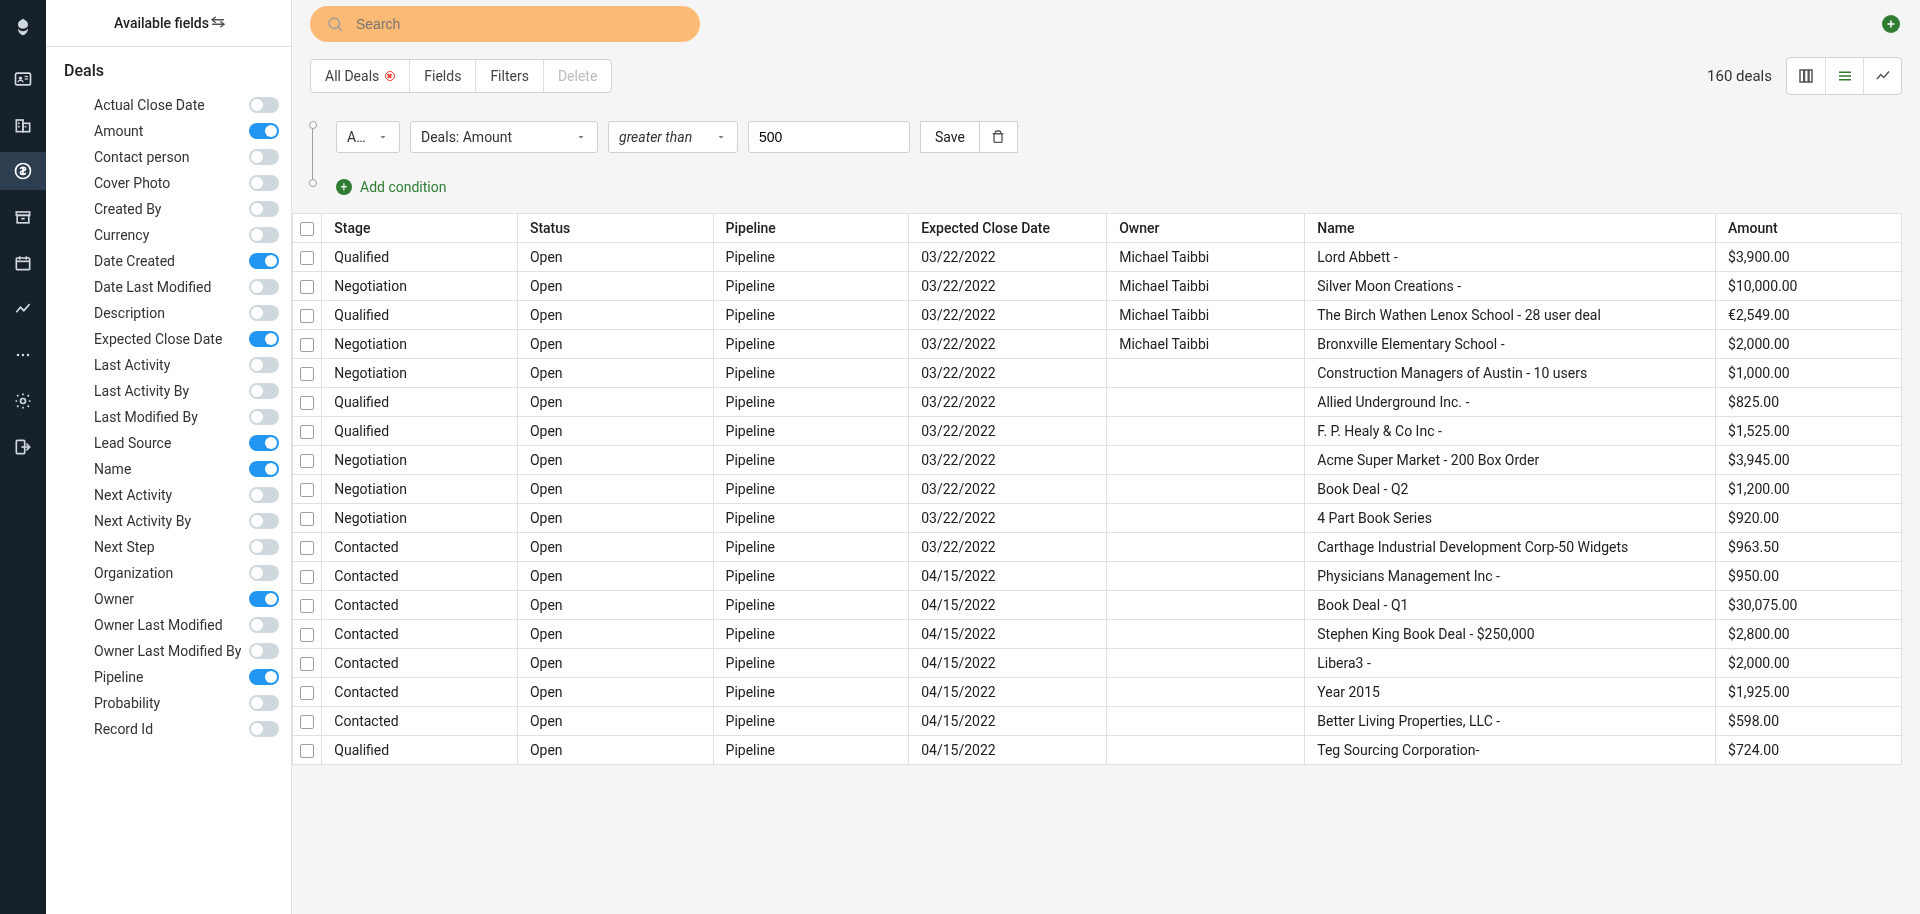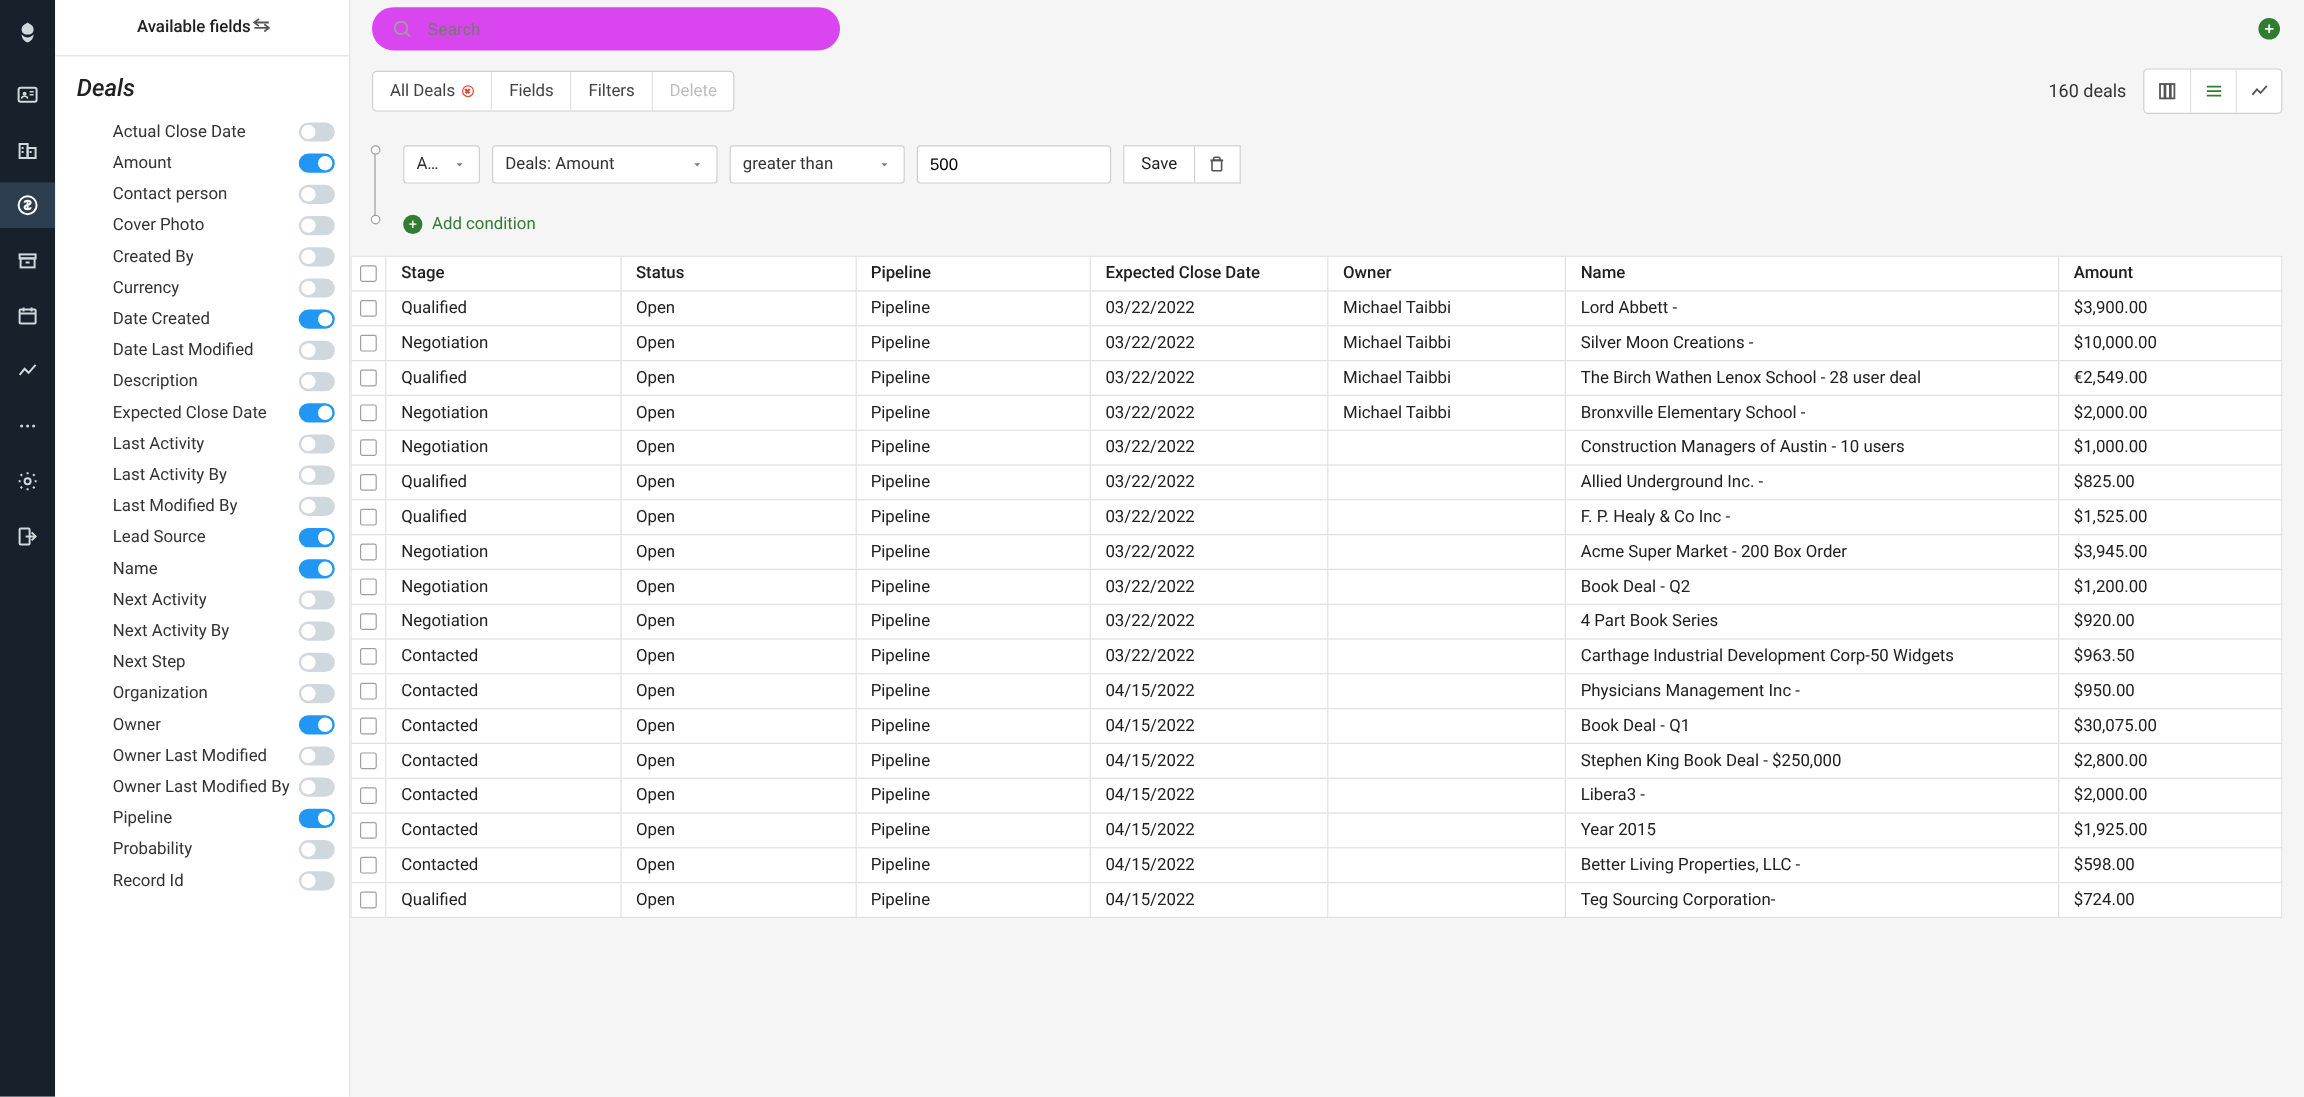--- a/index.html
+++ b/index.html
@@ -13,34 +13,34 @@
   .navrail .nav-item svg { width: 20px; height: 20px; }
   .navrail .logo { margin-bottom: 6px; }
 
   
   .sidebar { width: 246px; background: #fff; border-right: 1px solid #e0e0e0; display: flex; flex-direction: column; flex-shrink: 0; position: relative;}
   .sidebar-header { height: 47px; display: flex; align-items: center; justify-content: center; padding: 0 14px 0 18px; border-bottom: 1px solid #e0e0e0; font-size: 14px; font-weight: 500; }
   .sidebar-header .swap-icon { color: #555; cursor: pointer; }
   .sidebar-body { overflow-y: auto; flex: 1; padding: 14px 12px 10px 18px; }
   .sidebar-body::-webkit-scrollbar { width: 6px; }
   .sidebar-body::-webkit-scrollbar-thumb { background: #bdbdbd; border-radius: 3px; }
-  .section-title { font-size: 20px; font-weight: 500; color: #212121; margin-bottom: 12px; font-style: italic; }
+  .section-title { font-size: 16px; font-weight: 500; color: #212121; margin-bottom: 12px; }
   .field-row { display: flex; align-items: center; justify-content: space-between; height: 26px; font-size: 14px; color: #333; margin-left: 30px; }
   .field-row .label { white-space: nowrap; overflow: hidden; text-overflow: ellipsis; }
   .toggle { width: 30px; height: 16px; border-radius: 8px; background: #cfd8dc; position: relative; cursor: pointer; flex-shrink: 0; }
   .toggle::after { content: ""; position: absolute; width: 12px; height: 12px; border-radius: 50%; background: #fff; top: 2px; left: 2px; transition: left .15s, background .15s; }
   .toggle.on { background: #2196f3; }
   .toggle.on::after { left: 16px; }
 
   
   .main { flex: 1; display: flex; flex-direction: column; overflow: hidden; background: #f5f5f5; }
 
   
   .topbar { height: 47px; display: flex; align-items: center; padding: 0 20px 0 18px; gap: 12px; background: #f5f5f5; }
-  .search-wrap { display: flex; align-items: center; background: #d946ef; border-radius: 20px; height: 36px; width: 390px; padding: 0 16px; color: #9e9e9e; }
+  .search-wrap { display: flex; align-items: center; background: #fdba74; border-radius: 20px; height: 36px; width: 390px; padding: 0 16px; color: #9e9e9e; }
   .search-wrap svg { width: 18px; height: 18px; margin-right: 12px; }
   .search-wrap input { border: none; outline: none; background: transparent; font-size: 14px; flex: 1; color: #333; }
   .topbar-spacer { flex: 1; }
   .add-btn { width: 18px; height: 18px; border-radius: 50%; background: #2e7d32; display: flex; align-items: center; justify-content: center; color: #fff; font-weight: bold; cursor: pointer; }
 
   
   .chiprow { display: flex; align-items: center; padding: 10px 18px 0 18px; gap: 4px; }
   .chip-group { display: flex; border: 1px solid #d0d0d0; border-radius: 4px; overflow: hidden; background: #fff; }
   .chip { padding: 8px 14px; font-size: 14px; color: #424242; cursor: pointer; display: flex; align-items: center; gap: 6px; }
   .chip + .chip { border-left: 1px solid #e0e0e0; }
@@ -62,21 +62,21 @@
   .filter-line { position: absolute; left: 20px; top: 30px; bottom: 30px; width: 0; border-left: 1px solid #9e9e9e; }
   .filter-dot { position: absolute; left: 17px; width: 8px; height: 8px; border-radius: 50%; border: 1px solid #9e9e9e; background: #fff; }
   .filter-dot.top { top: 26px; }
   .filter-dot.bottom { bottom: 26px; }
   .filter-row { display: flex; gap: 10px; margin-left: 26px; align-items: center; }
   .fcontrol { background: #fff; border: 1px solid #d0d0d0; border-radius: 3px; height: 32px; display: flex; align-items: center; padding: 0 10px; font-size: 14px; color: #333; position: relative; }
   .fcontrol.sel { justify-content: space-between; cursor: pointer; }
   .fcontrol .caret { margin-left: 10px; color: #777; }
   .fcontrol.short { width: 64px; }
   .fcontrol.med { width: 188px; gap: 24px; }
-  .fcontrol.med2 { width: 146px; }
+  .fcontrol.med2 { width: 130px; font-style: italic; }
   .fcontrol.input { width: 162px; }
   .fcontrol.input input { border:none; outline:none; width:100%; font-size:14px; }
   .save-group { display: flex; }
   .save-btn { background:#fff; border:1px solid #d0d0d0; height:32px; padding:0 14px; display:flex; align-items:center; cursor:pointer; font-size:14px; }
   .trash-btn { background:#fff; border:1px solid #d0d0d0; border-left:none; height:32px; width:38px; display:flex; align-items:center; justify-content:center; cursor:pointer; color:#555; }
   .add-cond-row { display:flex; align-items:center; gap:8px; margin-left:26px; margin-top:26px; color:#2e7d32; font-size:14px; cursor:pointer; }
   .plus-circle { width:16px; height:16px; border-radius:50%; background:#2e7d32; color:#fff; display:flex; align-items:center; justify-content:center; font-size:12px; line-height:1; }
 
   
   .table-wrap { flex:1; overflow:auto; margin: 0 18px 0 0; }

